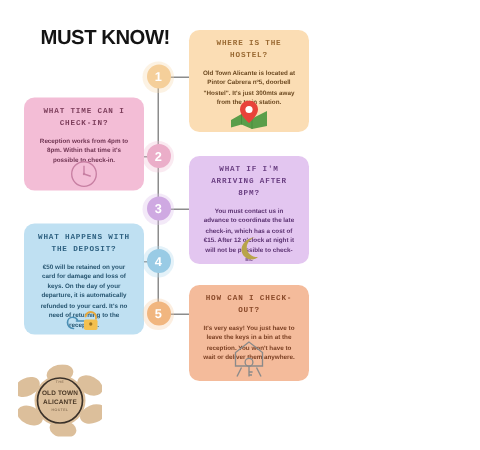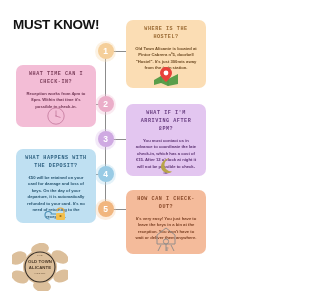--- a/index.html
+++ b/index.html
@@ -15,21 +15,21 @@
   #poster {
     position: relative;
     width: 212px;
     height: 300px;
     background: #ffffff;
   }
 
   
   .poster-title {
     position: absolute;
-    left: 13px;
+    left: 27px;
     top: 17px;
     font-size: 13.5px;
     font-weight: bold;
     letter-spacing: -0.3px;
     color: #141414;
     font-family: "Liberation Sans", sans-serif;
   }
 
   
   .spine {

